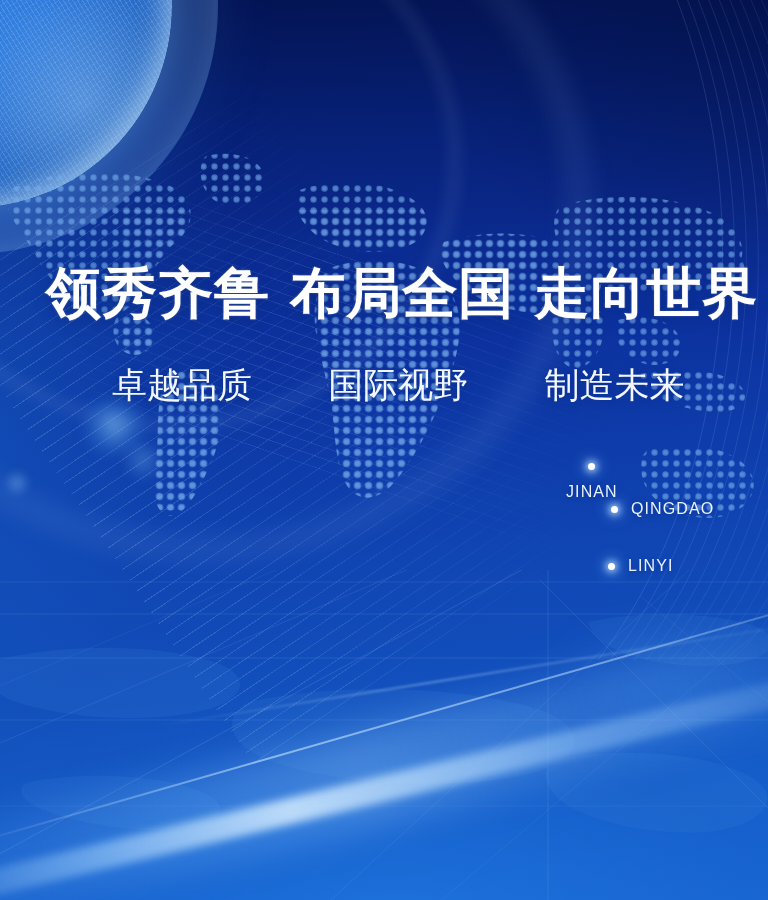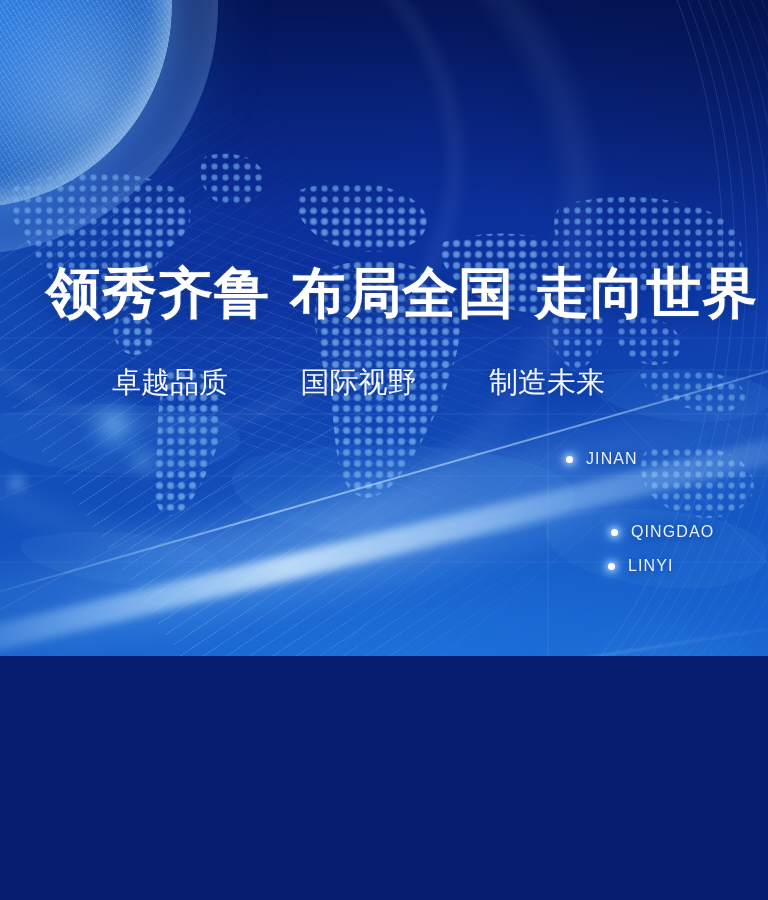--- a/index.html
+++ b/index.html
@@ -3,21 +3,21 @@
 <meta charset="utf-8">
 <style>
   html, body {
     margin: 0;
     padding: 0;
     background: #061c6e;
   }
   #stage {
     position: relative;
     width: 768px;
-    height: 656px;
+    height: 900px;
     overflow: hidden;
     font-family: "Liberation Sans", sans-serif;
     background: #0a2a90;
     user-select: none;
   }
 
   
   .layer { position: absolute; inset: 0; pointer-events: none; }
 
   #bg-base {
@@ -228,21 +228,21 @@
     line-height: 1;
     color: #ffffff;
     letter-spacing: 1px;
     white-space: nowrap;
     text-shadow: 0 2px 14px rgba(10,40,120,0.60), 0 0 2px rgba(255,255,255,0.35);
   }
   #subtitle {
     position: absolute;
     left: 112px; top: 368px;
     font-family: "DejaVu Serif", "Liberation Serif", serif;
-    font-size: 29px;
+    font-size: 35px;
     line-height: 1;
     color: #f2f7ff;
     white-space: nowrap;
     text-shadow: 0 1px 9px rgba(10,40,120,0.55);
   }
   #subtitle .gap { display: inline-block; width: 54px; }
 
   .city {
     position: absolute;
     display: flex;
@@ -257,22 +257,22 @@
     box-shadow: 0 0 7px 2px rgba(190,225,255,0.85), 0 0 14px 5px rgba(120,185,250,0.40);
     flex: 0 0 auto;
   }
   .city .cname {
     font-family: "Liberation Sans", sans-serif;
     font-size: 16px;
     letter-spacing: 1.1px;
     color: #e8f2ff;
     text-shadow: 0 1px 6px rgba(10,40,120,0.55);
   }
-  #city-jinan   { left: 566px; top: 450px; }
-  #city-qingdao { left: 611px; top: 523px; }
+  #city-jinan   { left: 566px; top: 463px; flex-direction: column; }
+  #city-qingdao { left: 611px; top: 500px; }
   #city-linyi   { left: 608px; top: 557px; justify-content: center; }
 </style>
 </head>
 <body>
 
 <div id="stage">
 
   <div class="layer" id="bg-base"></div>
   <div class="layer" id="bg-vignette-left"></div>
   <div class="layer" id="bg-vignette-bottom"></div>

